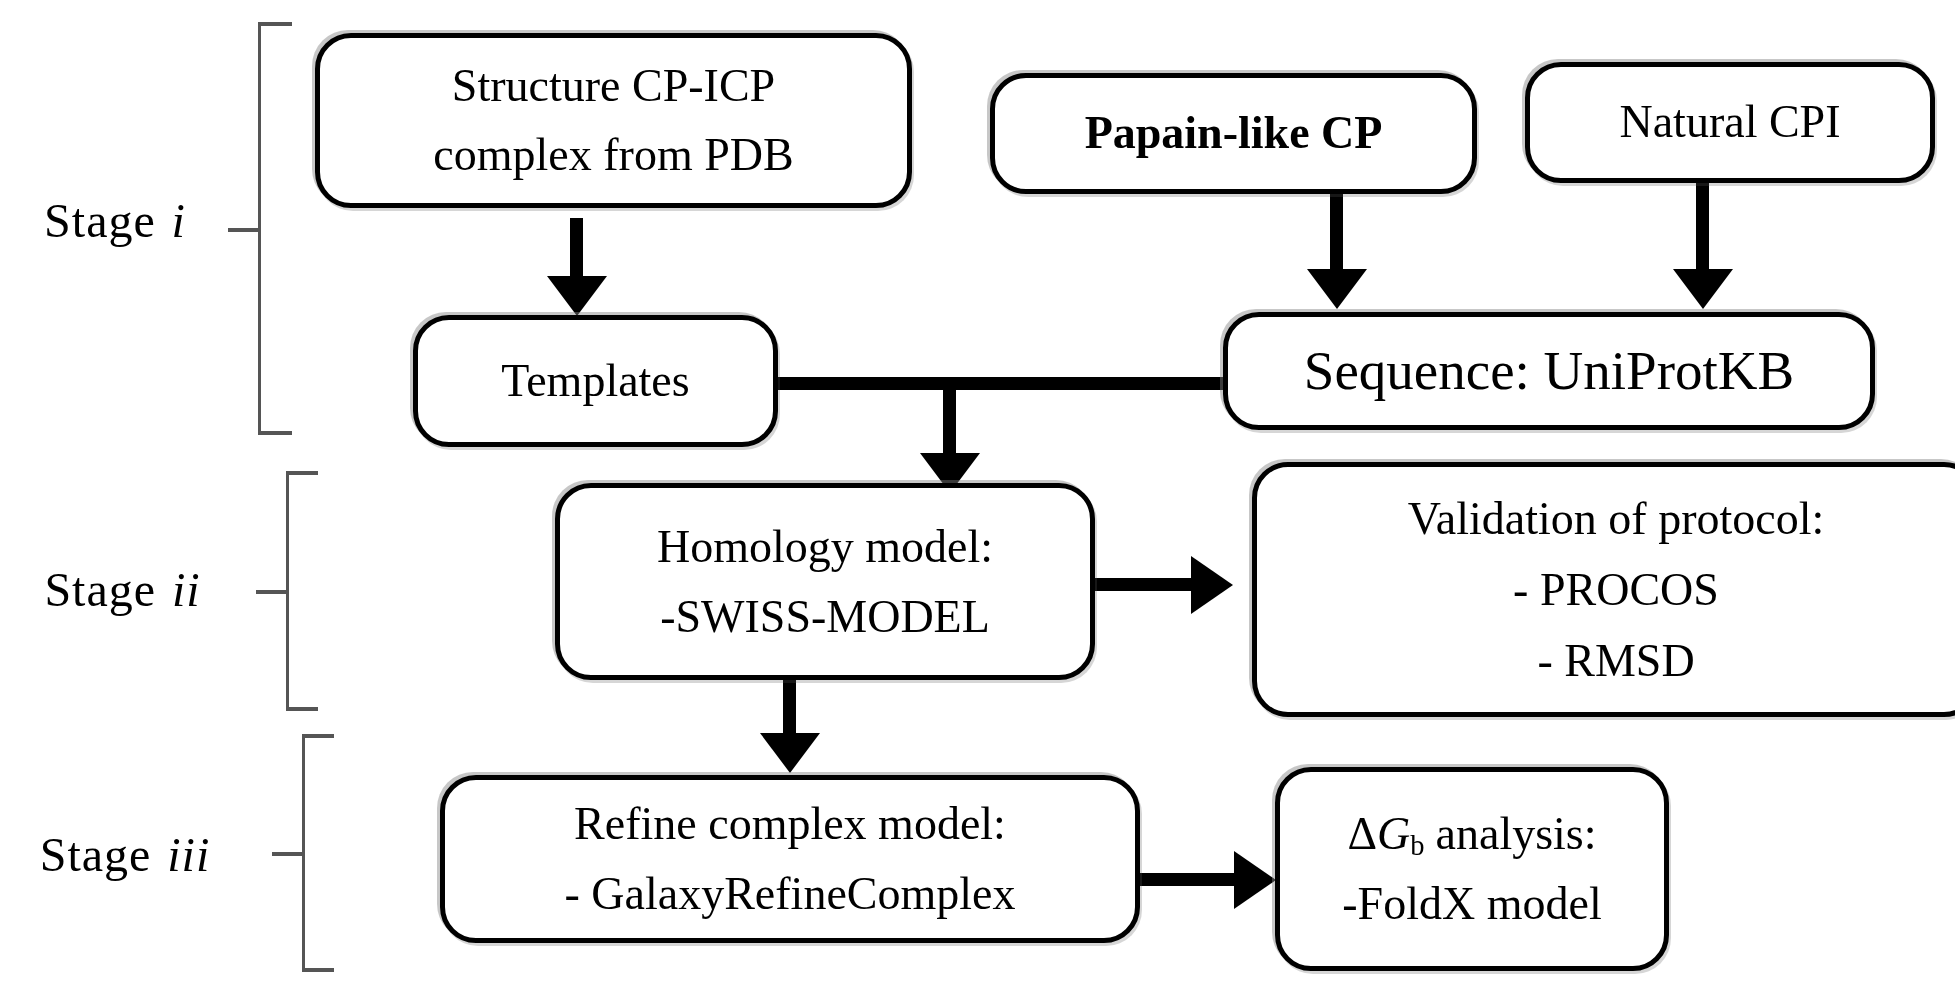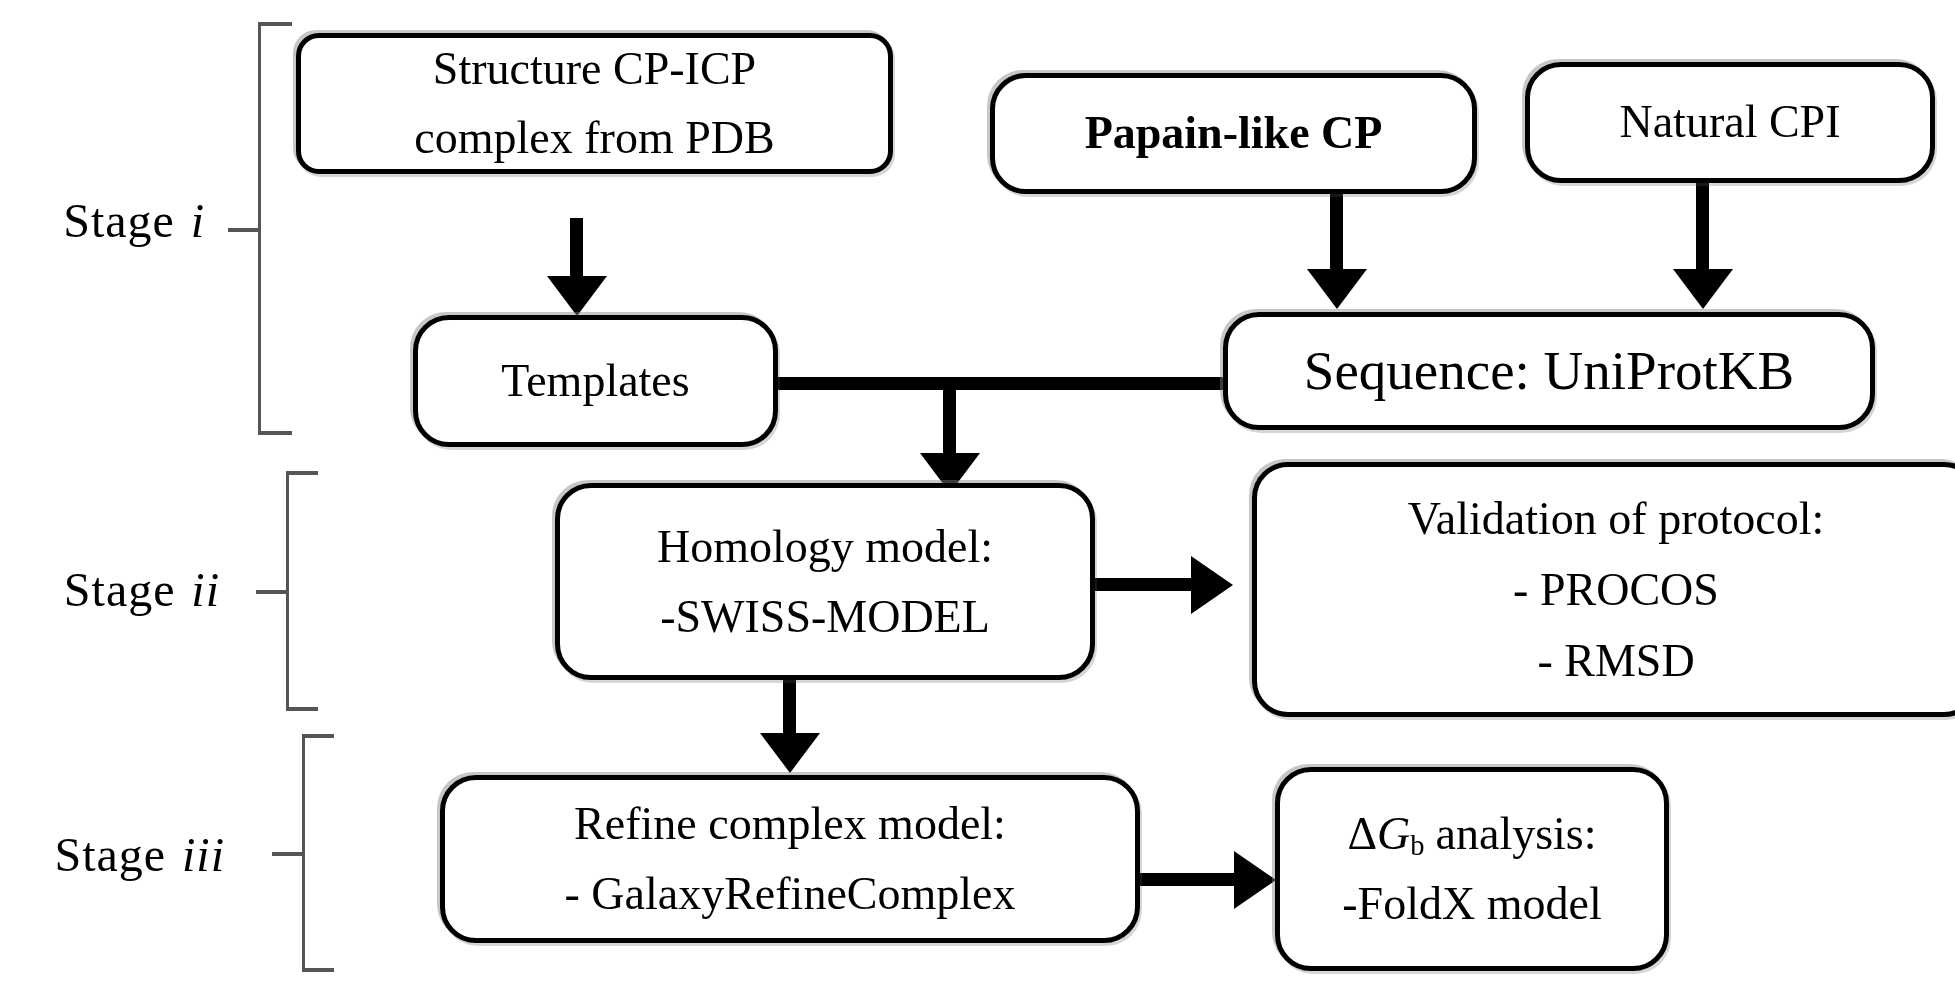--- a/index.html
+++ b/index.html
@@ -22,21 +22,21 @@
     background: #ffffff;
     display: flex;
     flex-direction: column;
     align-items: center;
     justify-content: center;
     text-align: center;
     font-size: 46px;
     line-height: 1.48;
     box-shadow: -3px -3px 0 rgba(130,130,130,0.45), 2px 3px 0 rgba(90,90,90,0.25);
   }
-  .box-structure  { left: 296px;  top: 33px;  width: 597px; height: 141px; border-radius: 23px; }
+  .box-structure  { left: 315px;  top: 33px;  width: 597px; height: 175px; }
   .box-papain     { left: 990px;  top: 73px;  width: 487px; height: 121px; font-weight: bold; }
   .box-natural    { left: 1525px; top: 62px;  width: 410px; height: 121px; }
   .box-templates  { left: 413px;  top: 315px; width: 365px; height: 132px; }
   .box-sequence   { left: 1223px; top: 312px; width: 652px; height: 118px; font-size: 55px; }
   .box-homology   { left: 555px;  top: 483px; width: 540px; height: 197px; line-height: 1.52; }
   .box-validation { left: 1252px; top: 462px; width: 728px; height: 255px; line-height: 1.55; }
   .box-refine     { left: 440px;  top: 775px; width: 700px; height: 168px; line-height: 1.52; }
   .box-dgb        { left: 1275px; top: 767px; width: 394px; height: 204px; line-height: 1.52; }
 
   .box .line { width: 100%; }
@@ -64,21 +64,21 @@
   }
 
   
   .br-line { position: absolute; background: #555555; }
 
   
   .stage-label {
     position: absolute;
     font-size: 48px;
     letter-spacing: 1px;
-    text-align: right;
+    text-align: center;
     white-space: nowrap;
   }
   .stage-label .numeral { font-style: italic; margin-left: 0.33em; }
 </style>
 </head>
 <body>
 
 <div id="canvas">
 
   <div class="stage-label" style="left:25px; top:193px; width:180px;">

